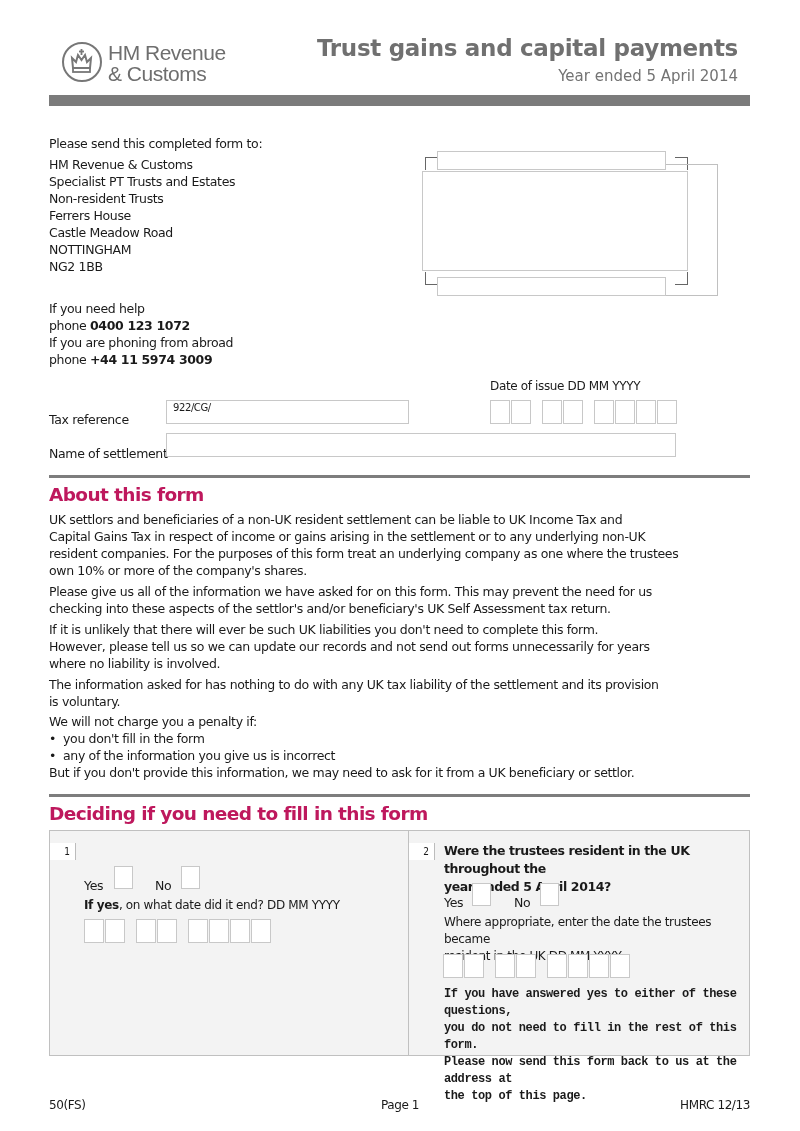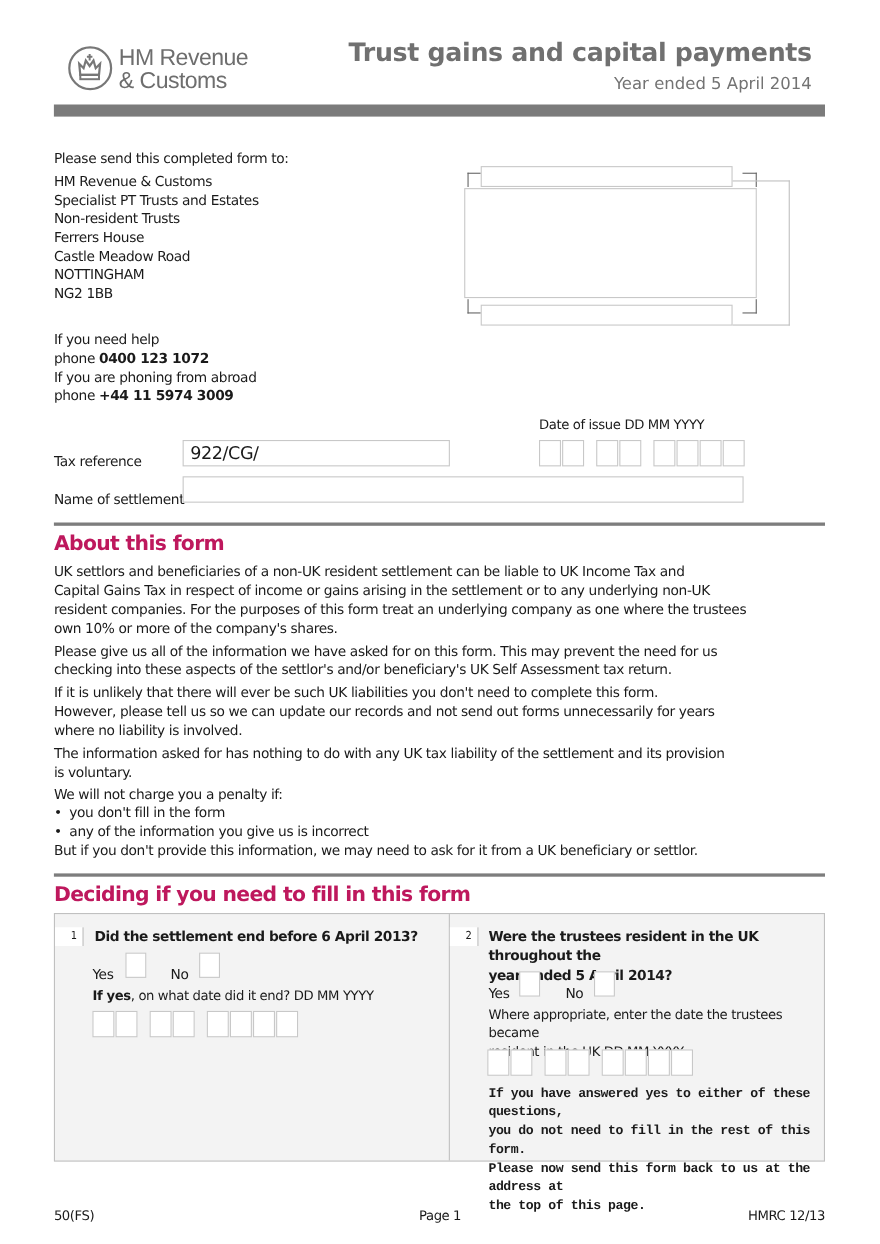--- a/index.html
+++ b/index.html
@@ -82,21 +82,21 @@
   <div class="digit" style="left:21px"></div>
   <div class="digit" style="left:52px"></div>
   <div class="digit" style="left:73px"></div>
   <div class="digit" style="left:104px"></div>
   <div class="digit" style="left:125px"></div>
   <div class="digit" style="left:146px"></div>
   <div class="digit" style="left:167px"></div>
 </div>
 
 <div class="abs txt cond" style="left:49px;top:411px;">Tax reference</div>
-<div class="box" style="left:166px;top:400px;width:243px;height:24px;padding:1px 6px;font-size:16px;font-family:'DejaVu Sans',sans-serif;letter-spacing:-0.4px;">922/CG/</div>
+<div class="box" style="left:166px;top:400px;width:243px;height:24px;padding:1px 6px;font-size:10px;font-family:'DejaVu Sans',sans-serif;letter-spacing:-0.4px;">922/CG/</div>
 
 <div class="abs txt cond" style="left:49px;top:445px;">Name of settlement</div>
 <div class="box" style="left:166px;top:433px;width:510px;height:24px;"></div>
 
 <div class="hr" style="top:475px;"></div>
 <div class="h2" style="top:484px;">About this form</div>
 
 <div class="abs txt cond" style="left:49px;top:511px;">
   <div style="margin-bottom:4px">
     <div>UK settlors and beneficiaries of a non-UK resident settlement can be liable to UK Income Tax and</div>
@@ -123,21 +123,20 @@
   <div>But if you don't provide this information, we may need to ask for it from a UK beneficiary or settlor.</div>
 </div>
 
 <div class="hr" style="top:794px;"></div>
 <div class="h2" style="top:803px;">Deciding if you need to fill in this form</div>
 
 <div class="panel">
   <div class="abs" style="left:358px;top:0;width:1px;height:224px;background:#c0c0c0;"></div>
 
   <div class="qnum" style="left:0;top:12px;">1</div>
-  <div class="qtext" style="left:36px;top:11px;">Did the settlement end before 6 April 2013?</div>
   <div class="abs txt cond" style="left:34px;top:46px;">Yes</div>
   <div class="cb" style="left:64px;top:35px;"></div>
   <div class="abs txt cond" style="left:105px;top:46px;">No</div>
   <div class="cb" style="left:131px;top:35px;"></div>
   <div class="abs txt cond" style="left:34px;top:66px;font-size:12px;"><b>If yes</b><span>, on what date did it end?  DD MM YYYY</span></div>
   <div class="abs" style="left:34px;top:88px;width:186px;height:24px;">
     <div class="digit" style="left:0"></div>
     <div class="digit" style="left:21px"></div>
     <div class="digit" style="left:52px"></div>
     <div class="digit" style="left:73px"></div>

